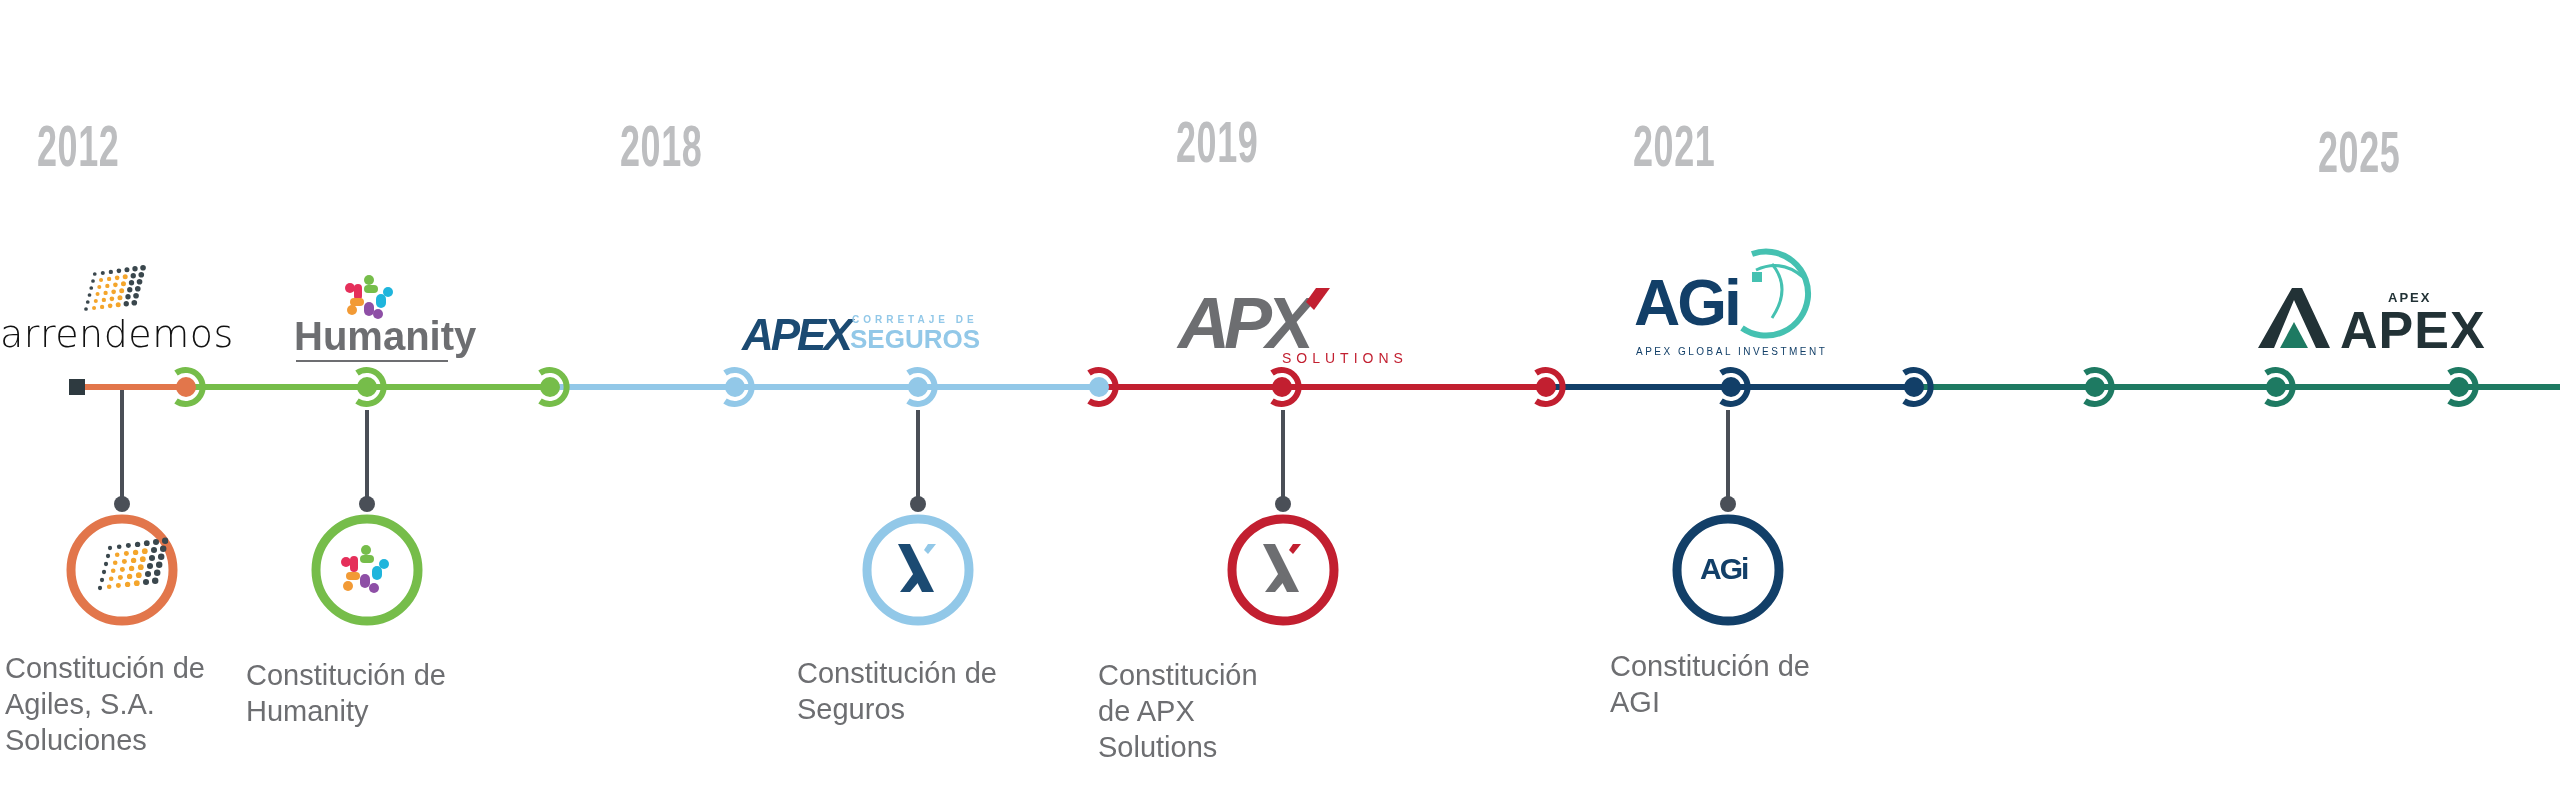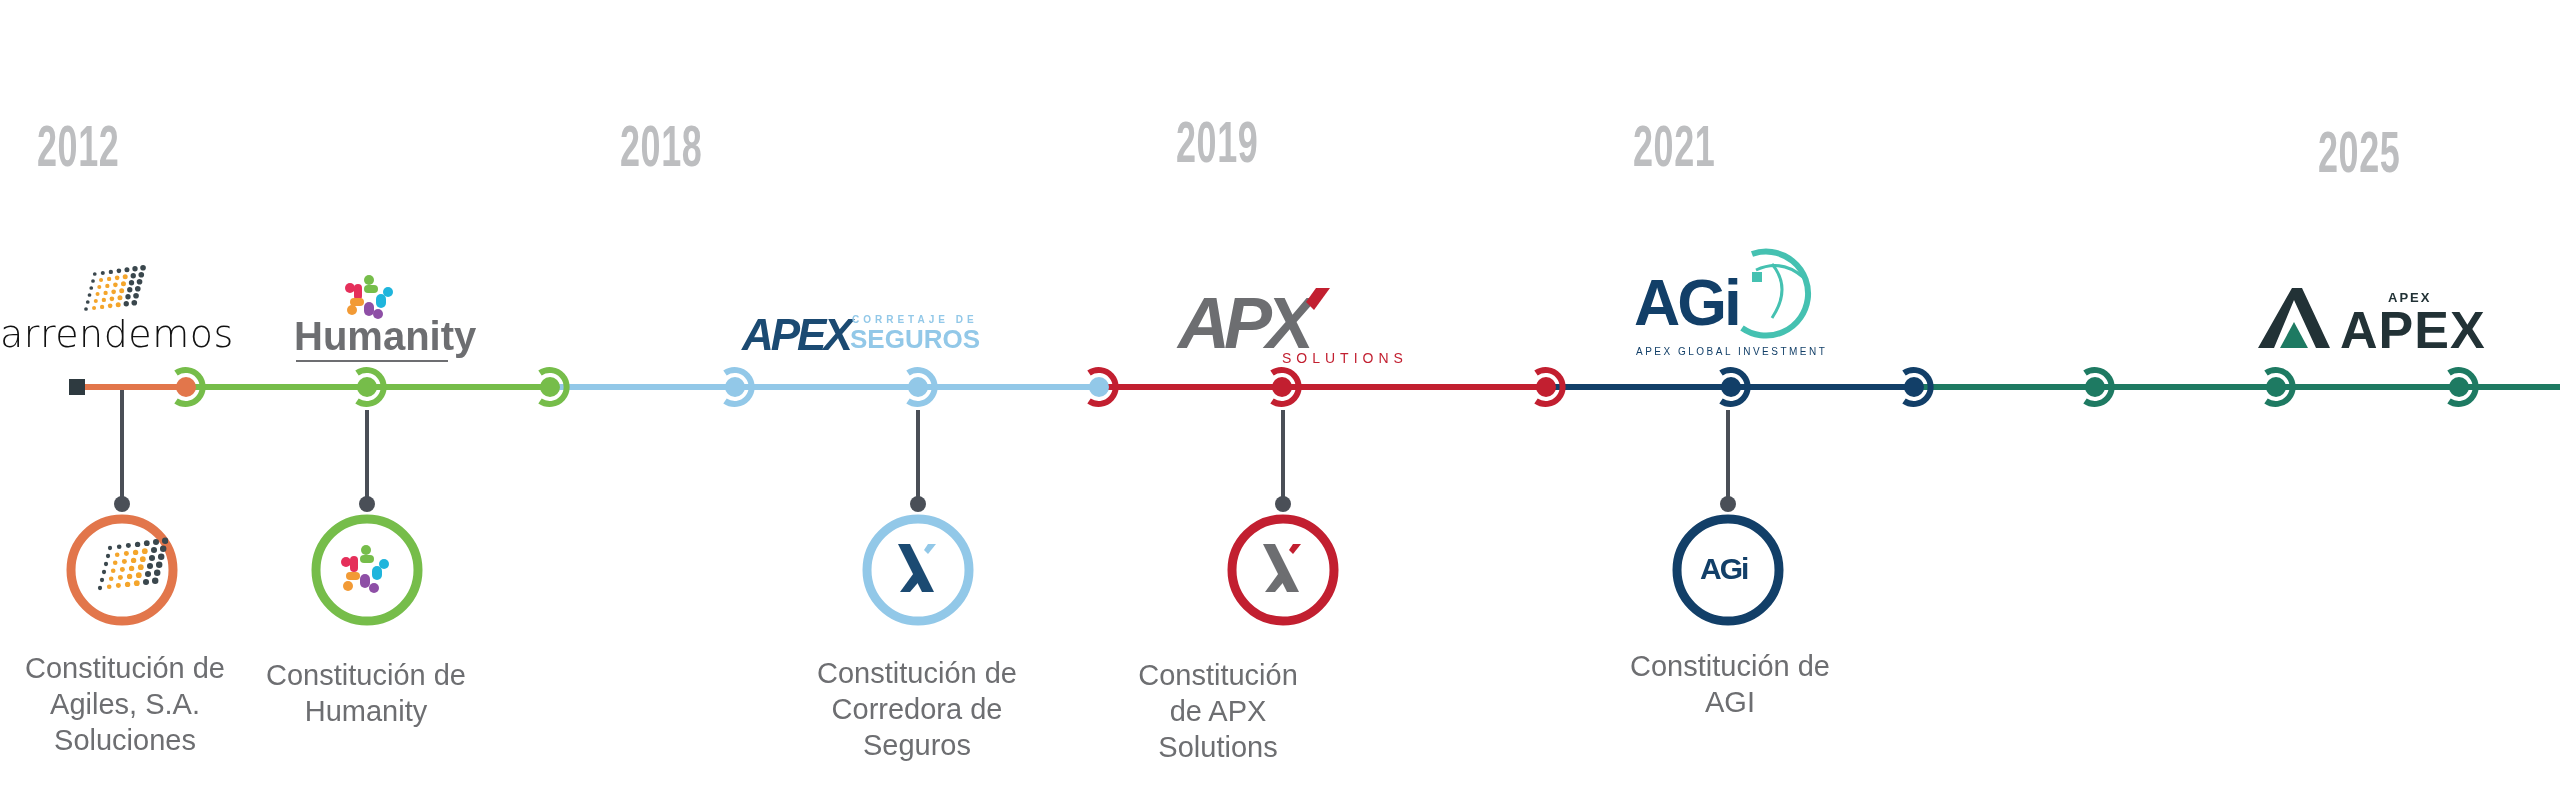--- a/index.html
+++ b/index.html
@@ -1,19 +1,19 @@
 <!DOCTYPE html>
 <html><head>
 <meta charset="utf-8">
 <style>
   html,body{margin:0;padding:0;background:#ffffff;}
   body{width:2560px;height:792px;position:relative;overflow:hidden;font-family:"Liberation Sans",sans-serif;}
   .year{position:absolute;font-family:"Liberation Sans",sans-serif;font-weight:bold;color:#bdbec0;font-size:58px;transform:scaleX(0.62);transform-origin:left top;letter-spacing:1px;}
   svg.tl{position:absolute;left:0;top:0;}
-  .caption{position:absolute;width:240px;margin-left:-120px;text-align:center;color:#6d6e71;font-size:29px;line-height:36px;}
+  .caption{position:absolute;width:240px;margin-left:-120px;text-align:left;color:#6d6e71;font-size:29px;line-height:36px;}
   .logo{position:absolute;}
 </style>
 </head>
 <body>
 
 <div class="year" style="left:37px;top:112px;">2012</div>
 <div class="year" style="left:620px;top:112px;">2018</div>
 <div class="year" style="left:1176px;top:108px;">2019</div>
 <div class="year" style="left:1633px;top:112px;">2021</div>
 <div class="year" style="left:2318px;top:118px;">2025</div>
@@ -252,21 +252,20 @@
   <div>Constitución de</div>
   <div>Agiles, S.A.</div>
   <div>Soluciones</div>
 </div>
 <div class="caption" style="left:366px;top:657px;">
   <div>Constitución de</div>
   <div>Humanity</div>
 </div>
 <div class="caption" style="left:917px;top:655px;">
   <div>Constitución de</div>
-  <div>Corredora de</div>
   <div>Seguros</div>
 </div>
 <div class="caption" style="left:1218px;top:657px;">
   <div>Constitución</div>
   <div>de APX</div>
   <div>Solutions</div>
 </div>
 <div class="caption" style="left:1730px;top:648px;">
   <div>Constitución de</div>
   <div>AGI</div>

